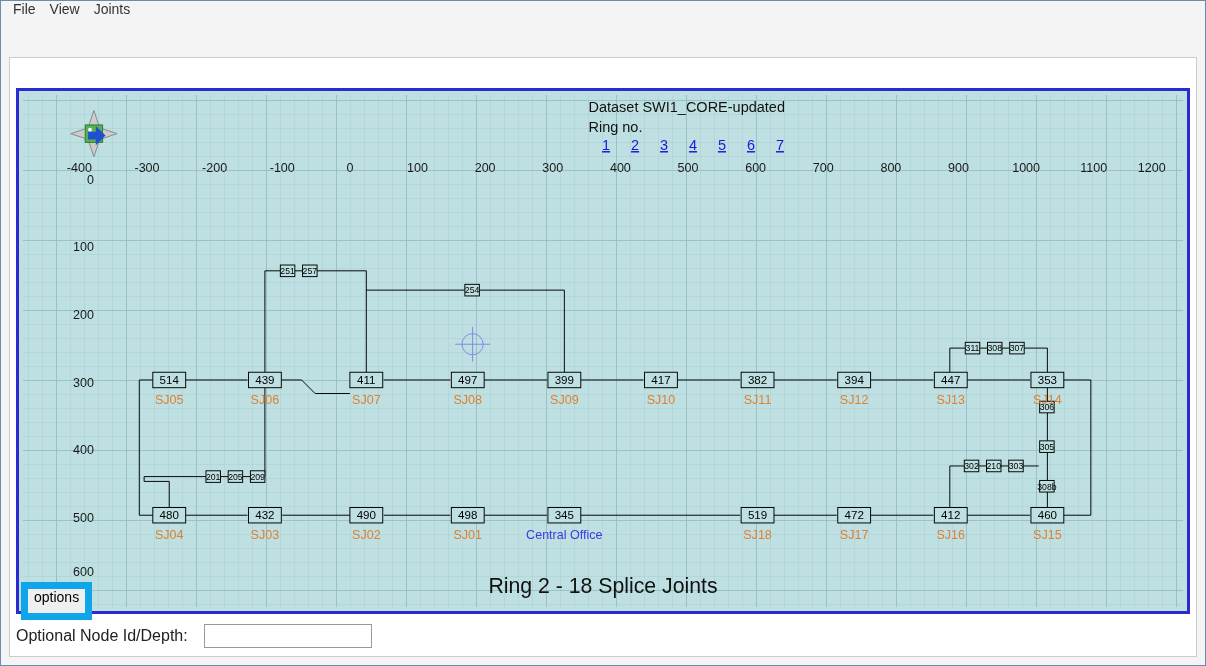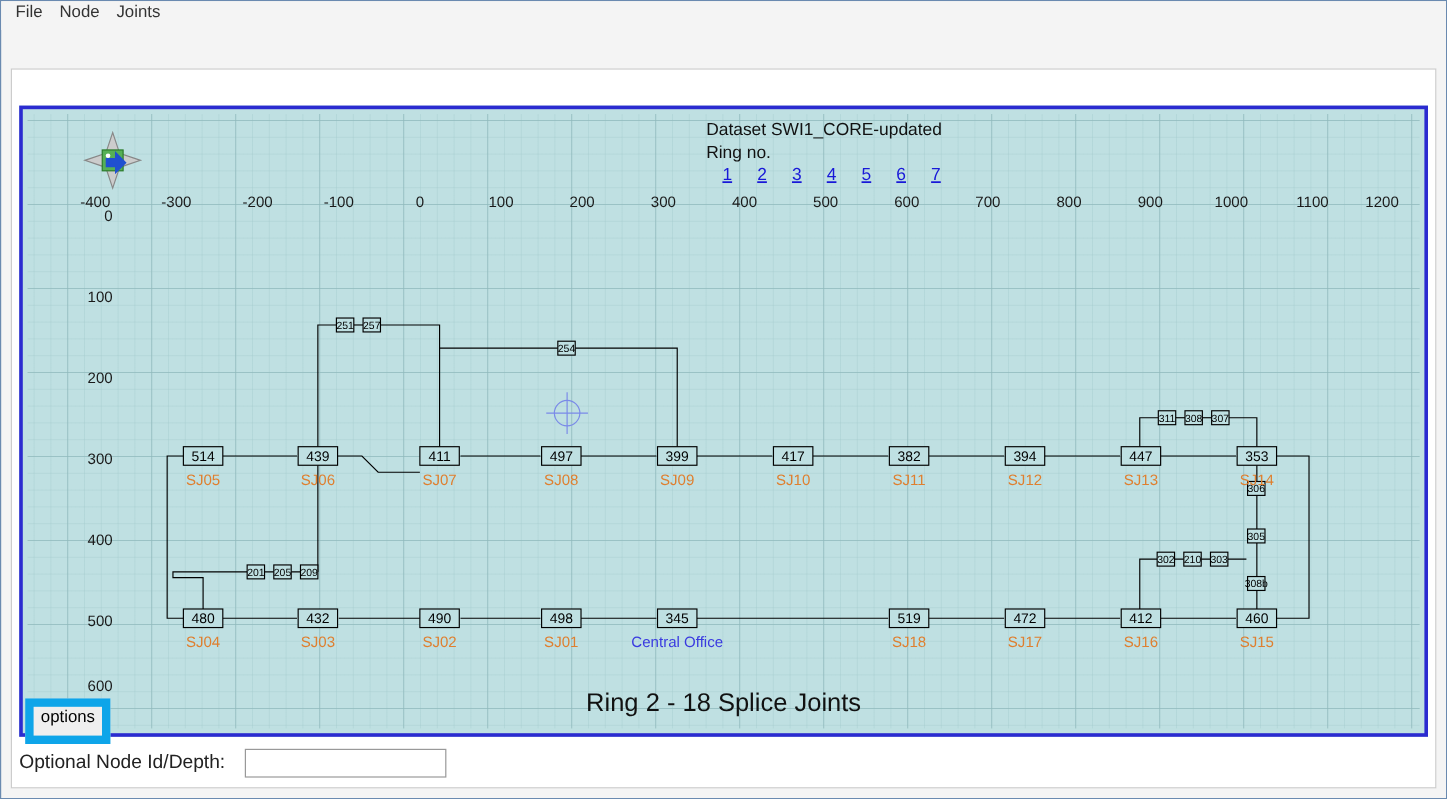--- a/index.html
+++ b/index.html
@@ -48,21 +48,21 @@
   .compass-outer { stroke:#888; fill:#ccc; }
   .compass-inner { fill:#56b056; stroke:#2a7a2a; }
 </style>
 </head>
 <body>
 
 <div class="window">
 
   <div class="menubar">
     <span class="menu-item">File</span>
-    <span class="menu-item">Node</span>
+    <span class="menu-item">View</span>
     <span class="menu-item">Joints</span>
   </div>
 
   <div class="client">
     <div class="outer-frame">
       <div class="canvas">
         <svg width="100%" height="100%" viewBox="0 0 1150 530">
 
           <g transform="translate(48,40)">
             <polygon class="compass-outer" points="0,-24 6,-6 24,0 6,6 0,24 -6,6 -24,0 -6,-6"></polygon>

